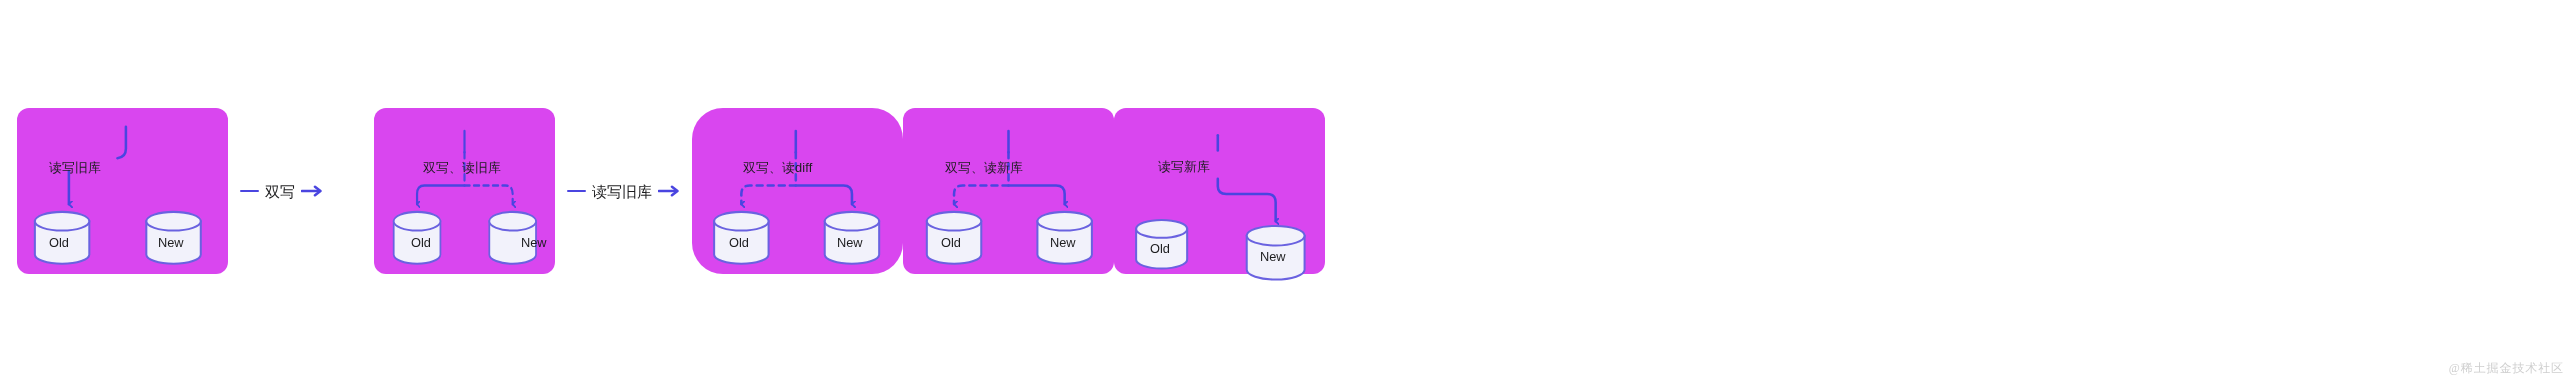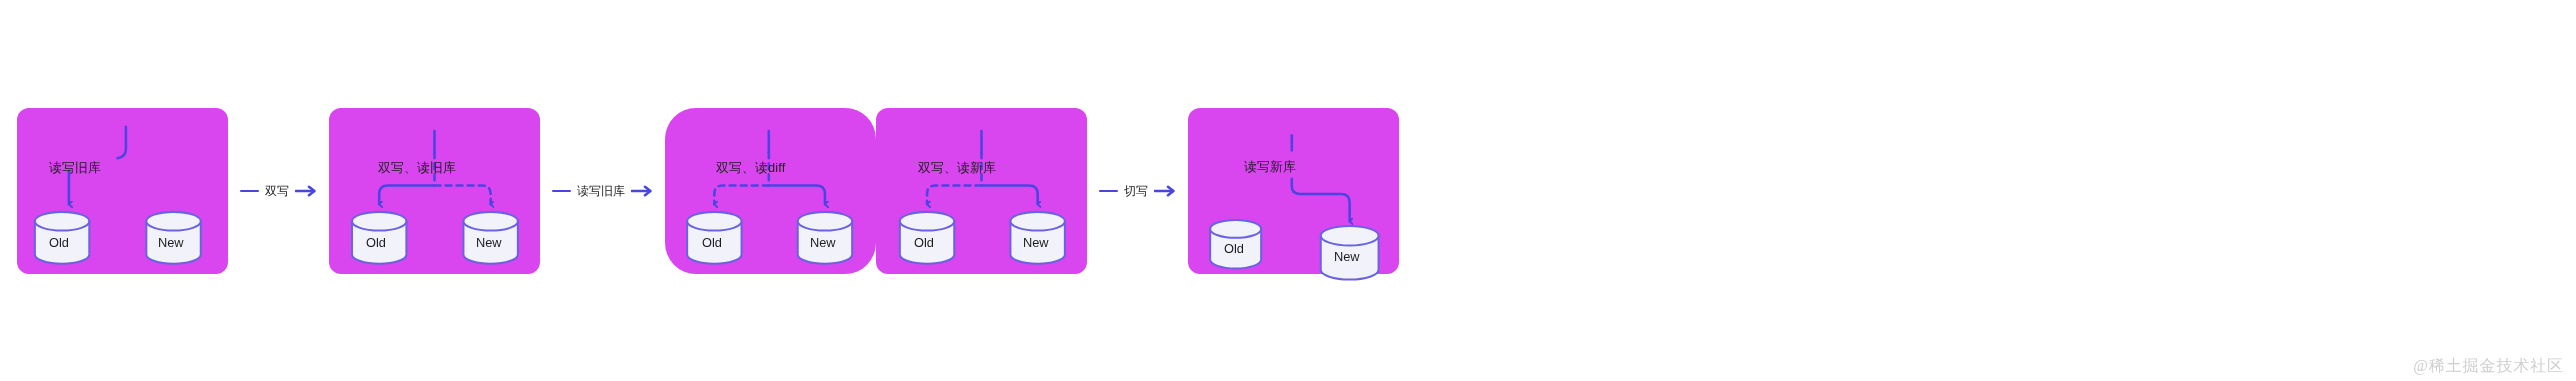--- a/index.html
+++ b/index.html
@@ -81,38 +81,38 @@
     box-sizing: border-box;
   }
   .conn-line {
     width: 19px;
     height: 2.6px;
     background: #4a45e0;
     border-radius: 1.7px;
     flex: 0 0 auto;
   }
   .conn-text {
-    font-size: 12px;
+    font-size: 15px;
     color: #1d1d1f;
     white-space: nowrap;
     line-height: 1;
     font-family: "Liberation Sans", "DejaVu Sans", sans-serif;
   }
   .conn-arrow {
     flex: 0 0 auto;
     width: 22px;
     height: 12px;
     display: block;
   }
   
   .watermark {
     position: absolute;
     right: 12px;
     bottom: 5.1px;
-    font-size: 16px;
+    font-size: 12px;
     color: #cfcfcf;
     white-space: nowrap;
     font-family: "Liberation Serif", "DejaVu Serif", serif;
     letter-spacing: 0.9px;
     user-select: none;
     margin-left: 24px;
   }
 </style>
 </head>
 <body>
@@ -150,21 +150,21 @@
 
     <div class="connector">
       <span class="conn-line"></span>
       <span class="conn-text">双写</span>
       <svg class="conn-arrow" viewBox="0 0 26 14">
         <path d="M1,7 L22,7" stroke="#4a45e0" stroke-width="3" stroke-linecap="round" fill="none"></path>
         <path d="M16.5,2 L23,7 L16.5,12" stroke="#4a45e0" stroke-width="3" stroke-linecap="round" stroke-linejoin="round" fill="none"></path>
       </svg>
     </div>
 
-    <div class="panel" style="width:211px;">
+    <div class="panel" style="width:181px;margin-left:39px;">
       <svg class="panel-svg" viewBox="0 0 248 195" preserveAspectRatio="none">
         <defs>
           <marker id="ah2" markerWidth="9" markerHeight="9" refX="4.2" refY="4.3" orient="auto" markerUnits="userSpaceOnUse">
             <path d="M0.6,0.6 L4.2,4.3 L7.8,0.6" fill="none" stroke="#4a45e0" stroke-width="2.2" stroke-linecap="round" stroke-linejoin="round"></path>
           </marker>
         </defs>
 
         <path d="M124,27 L124,52" fill="none" stroke="#4a45e0" stroke-width="3" stroke-linecap="round"></path>
         <path d="M124,52 L124,91" fill="none" stroke="#4a45e0" stroke-width="3" stroke-linecap="round" stroke-dasharray="7 6"></path>
 
@@ -242,28 +242,20 @@
         <g>
           <path d="M158,133 L158,172 A32,11 0 0 0 222,172 L222,133 Z" fill="#f2f2fb" stroke="#6a62e0" stroke-width="2.4"></path>
           <ellipse cx="190" cy="133" rx="32" ry="11" fill="#f2f2fb" stroke="#6a62e0" stroke-width="2.4"></ellipse>
         </g>
       </svg>
       <span class="panel-label" style="left:42px;top:54px;">双写、读新库</span>
       <span class="db-label" style="left:38px;top:129px;">Old</span>
       <span class="db-label" style="left:147px;top:129px;">New</span>
     </div>
 
-    <div class="connector">
-      <span class="conn-line"></span>
-      <span class="conn-text">切写</span>
-      <svg class="conn-arrow" viewBox="0 0 26 14">
-        <path d="M1,7 L22,7" stroke="#4a45e0" stroke-width="3" stroke-linecap="round" fill="none"></path>
-        <path d="M16.5,2 L23,7 L16.5,12" stroke="#4a45e0" stroke-width="3" stroke-linecap="round" stroke-linejoin="round" fill="none"></path>
-      </svg>
-    </div>
 
     <div class="panel" style="width:211px;">
       <svg class="panel-svg" viewBox="0 0 248 195" preserveAspectRatio="none">
         <defs>
           <marker id="ah5" markerWidth="9" markerHeight="9" refX="4.2" refY="4.3" orient="auto" markerUnits="userSpaceOnUse">
             <path d="M0.6,0.6 L4.2,4.3 L7.8,0.6" fill="none" stroke="#4a45e0" stroke-width="2.2" stroke-linecap="round" stroke-linejoin="round"></path>
           </marker>
         </defs>
 
         <path d="M122,32 L122,50" fill="none" stroke="#4a45e0" stroke-width="3" stroke-linecap="round"></path>
@@ -271,21 +263,21 @@
         <path d="M122,83 L122,92 Q122,101 132,101 L180,101 Q190,101 190,111 L190,133" fill="none" stroke="#4a45e0" stroke-width="3" stroke-linecap="round" stroke-linejoin="round" marker-end="url(#ah5)"></path>
         <g>
           <path d="M26,142 L26,178 A30,10.5 0 0 0 86,178 L86,142 Z" fill="#f2f2fb" stroke="#6a62e0" stroke-width="2.4"></path>
           <ellipse cx="56" cy="142" rx="30" ry="10.5" fill="#f2f2fb" stroke="#6a62e0" stroke-width="2.4"></ellipse>
         </g>
         <g>
           <path d="M156,150 L156,190 A34,11.5 0 0 0 224,190 L224,150 Z" fill="#f2f2fb" stroke="#6a62e0" stroke-width="2.4"></path>
           <ellipse cx="190" cy="150" rx="34" ry="11.5" fill="#f2f2fb" stroke="#6a62e0" stroke-width="2.4"></ellipse>
         </g>
       </svg>
-      <span class="panel-label" style="left:56px;top:53px;">读写新库</span>
+      <span class="panel-label" style="left:44px;top:53px;">读写新库</span>
       <span class="db-label" style="left:36px;top:135px;">Old</span>
       <span class="db-label" style="left:146px;top:143px;">New</span>
     </div>
 
   </div>
 
   <div class="watermark">@稀土掘金技术社区</div>
 
 </div>
 

